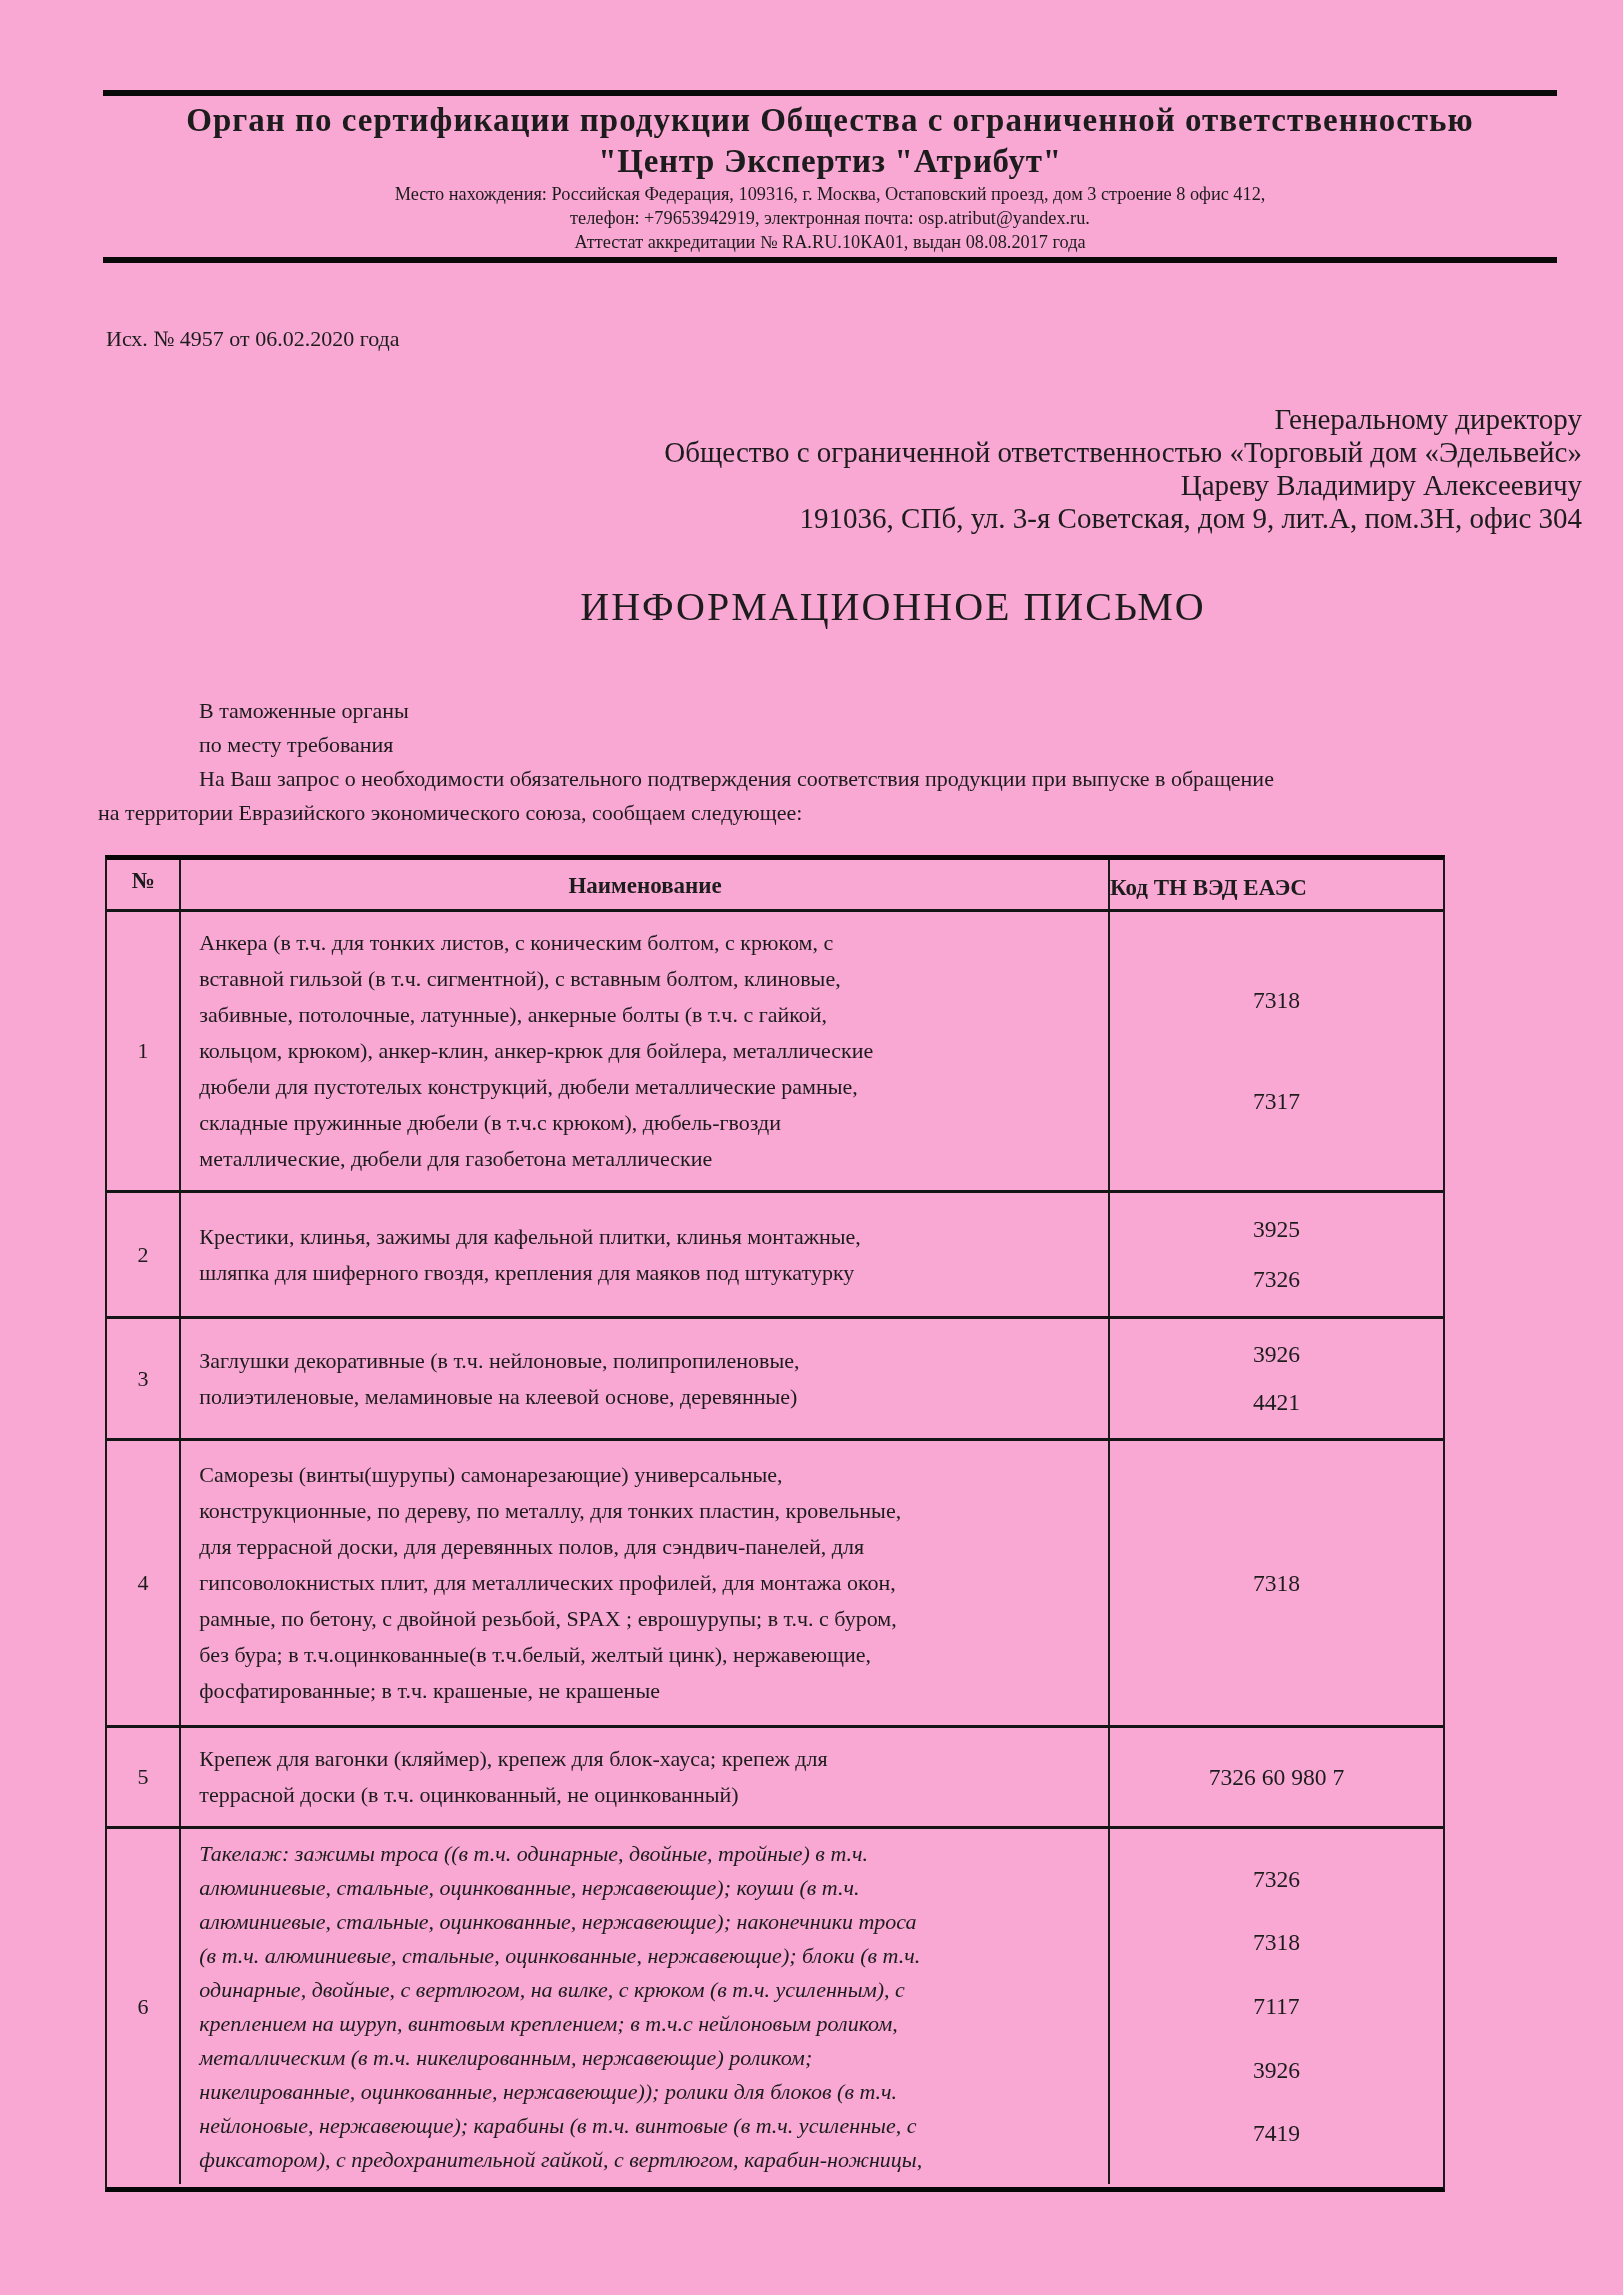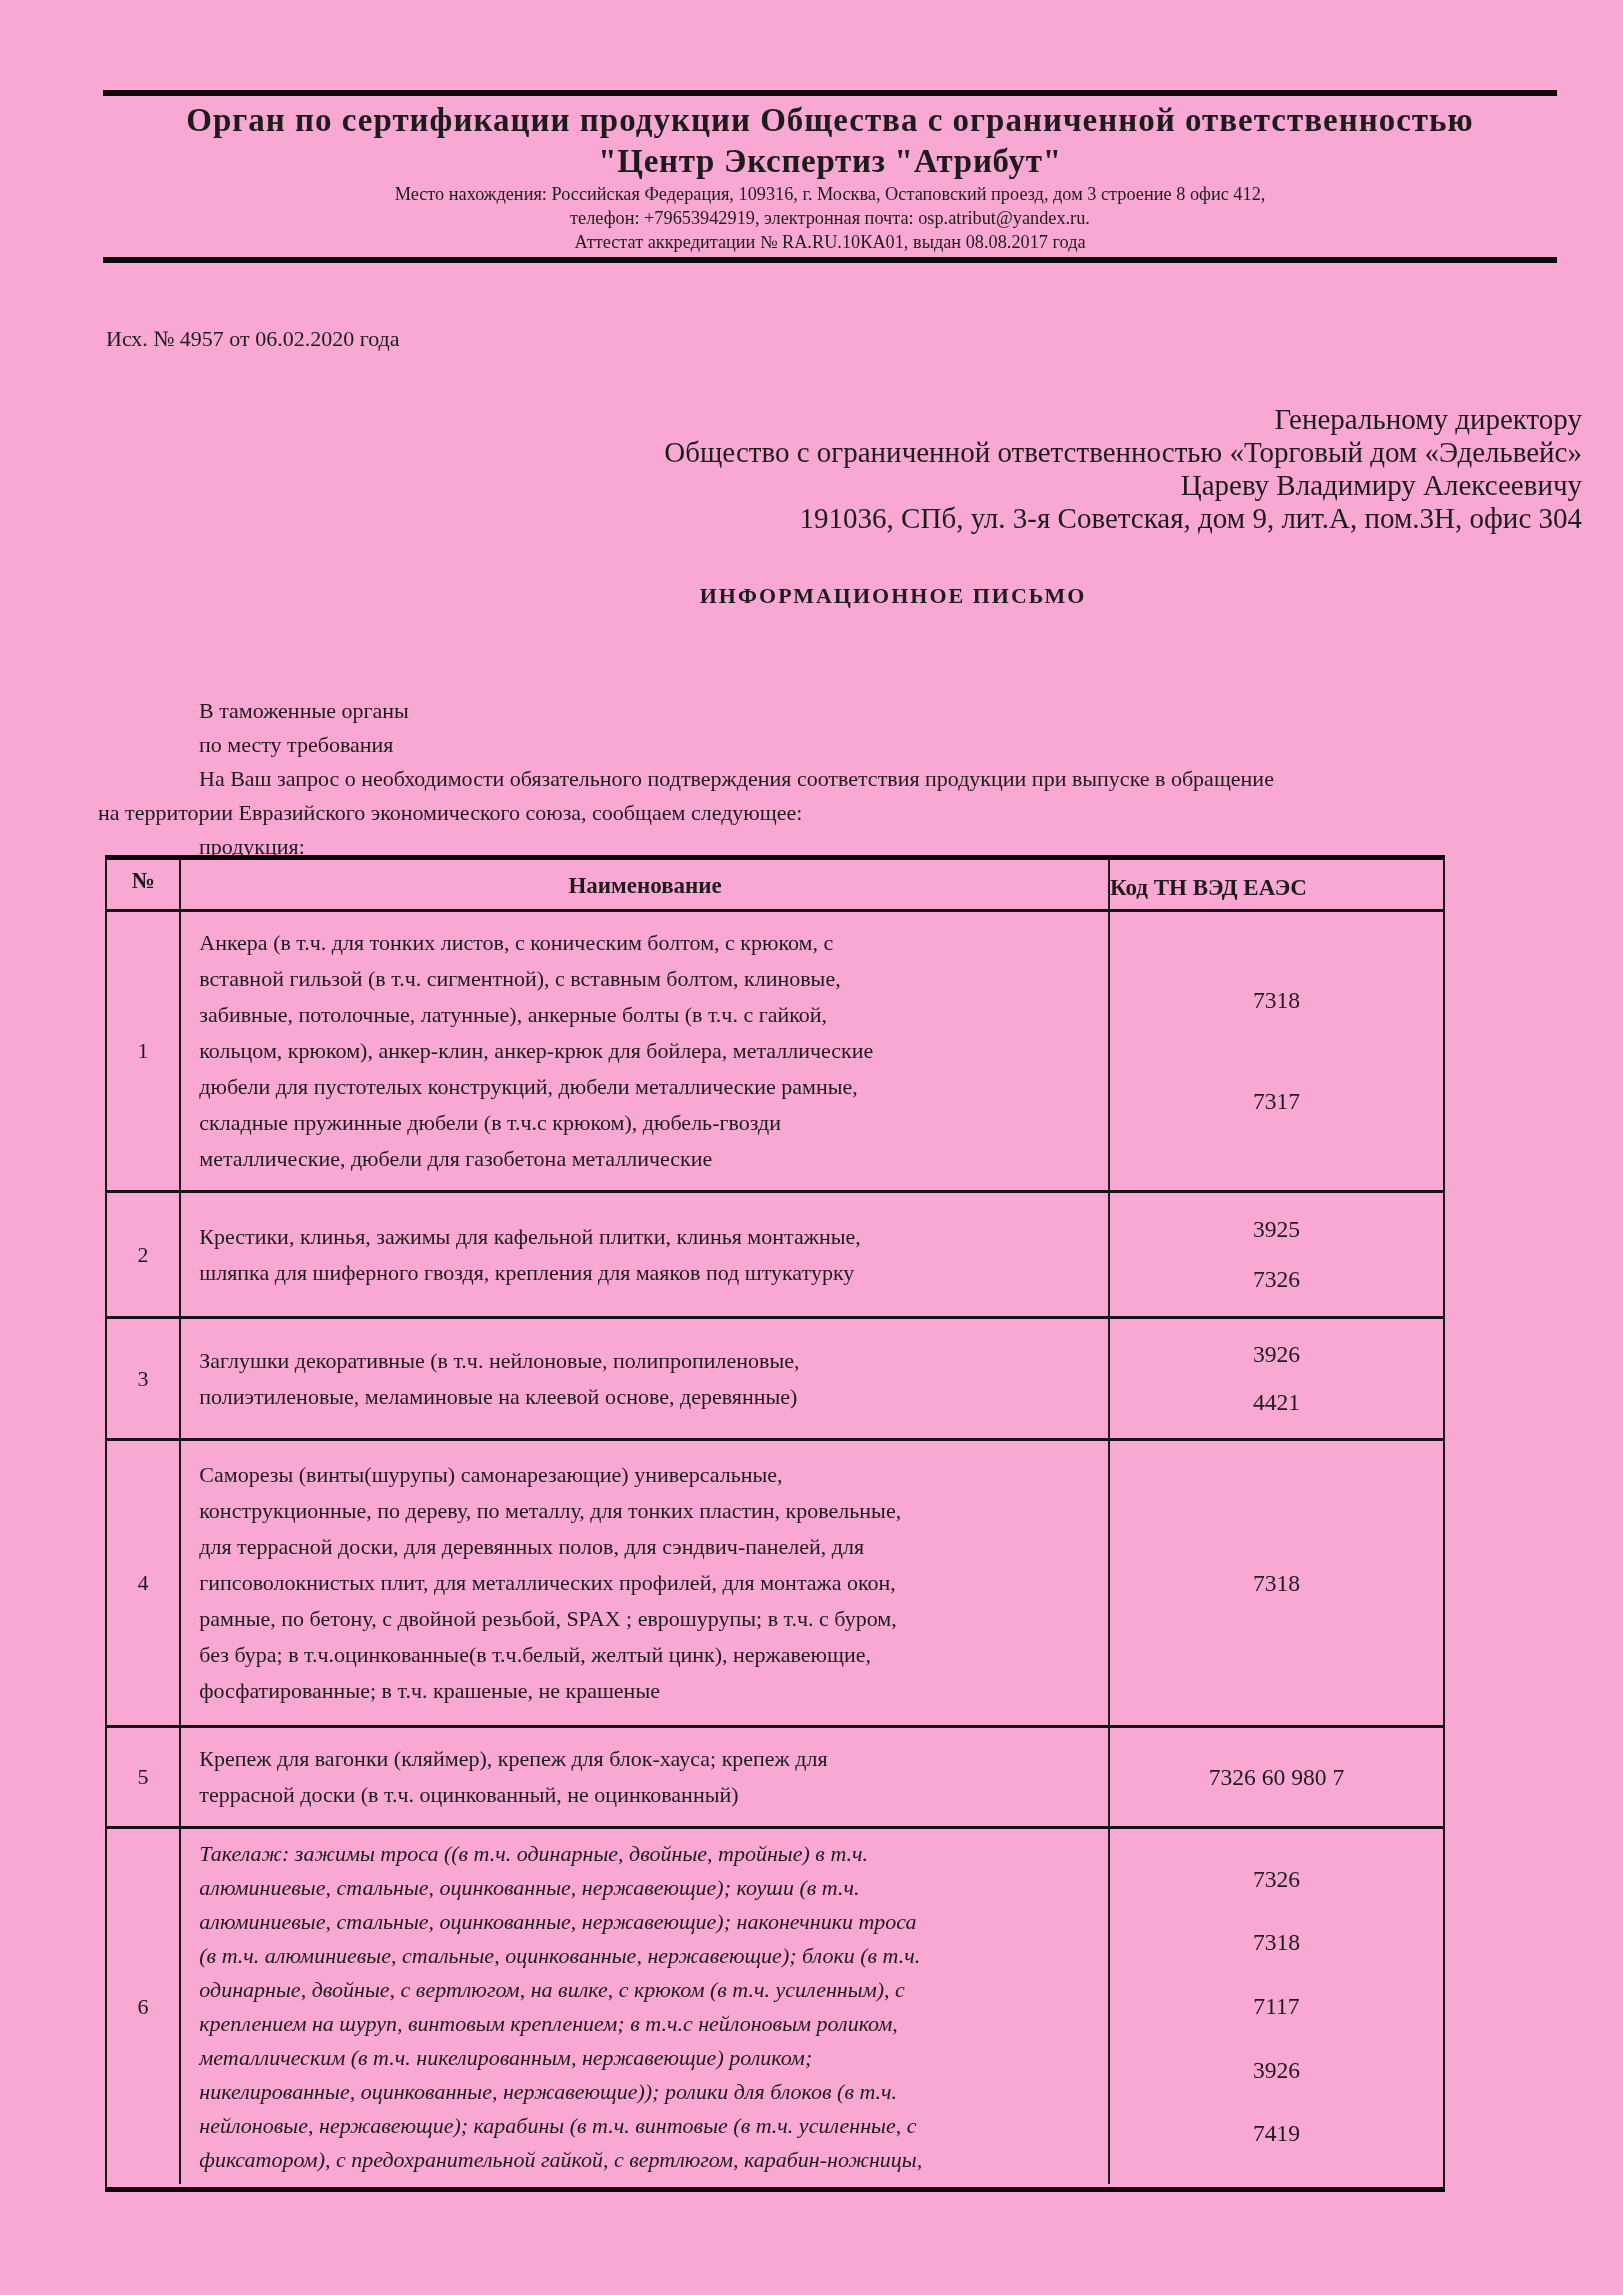--- a/index.html
+++ b/index.html
@@ -33,21 +33,21 @@
     font-size:22px; white-space:nowrap;
   }
   .addressee {
     position:absolute; right:59px; top:403px;
     text-align:right; font-size:29px; line-height:33px; white-space:nowrap;
   }
 
   
   .doc-title {
     position:absolute; left:893px; top:583px; transform:translateX(-50%);
-    font-size:22px; font-weight:bold; letter-spacing:2px; white-space:nowrap;
+    font-size:40px; font-weight:normal; letter-spacing:2px; white-space:nowrap;
   }
 
   
   .intro {
     position:absolute; left:98px; top:694px; width:1456px;
     font-size:22px; line-height:34px;
   }
   .indent { padding-left:101px; }
   .intro-body { text-indent:101px; white-space:pre-line; }
 
@@ -121,21 +121,20 @@
     <div>191036, СПб, ул. 3-я Советская, дом 9, лит.А, пом.3Н, офис 304</div>
   </div>
 
   <div class="doc-title">ИНФОРМАЦИОННОЕ ПИСЬМО</div>
 
   <div class="intro">
     <div class="indent">В таможенные органы</div>
     <div class="indent">по месту требования</div>
     <div class="intro-body">На Ваш запрос о необходимости обязательного подтверждения соответствия продукции при выпуске в обращение
 на территории Евразийского экономического союза, сообщаем следующее:</div>
-    <div class="indent">продукция:</div>
   </div>
 
   <div class="hs-table">
 
     <div class="trow hdr h-hdr">
       <div class="c-num">№</div>
       <div class="c-name">Наименование</div>
       <div class="c-code">Код ТН ВЭД ЕАЭС</div>
     </div>
 

